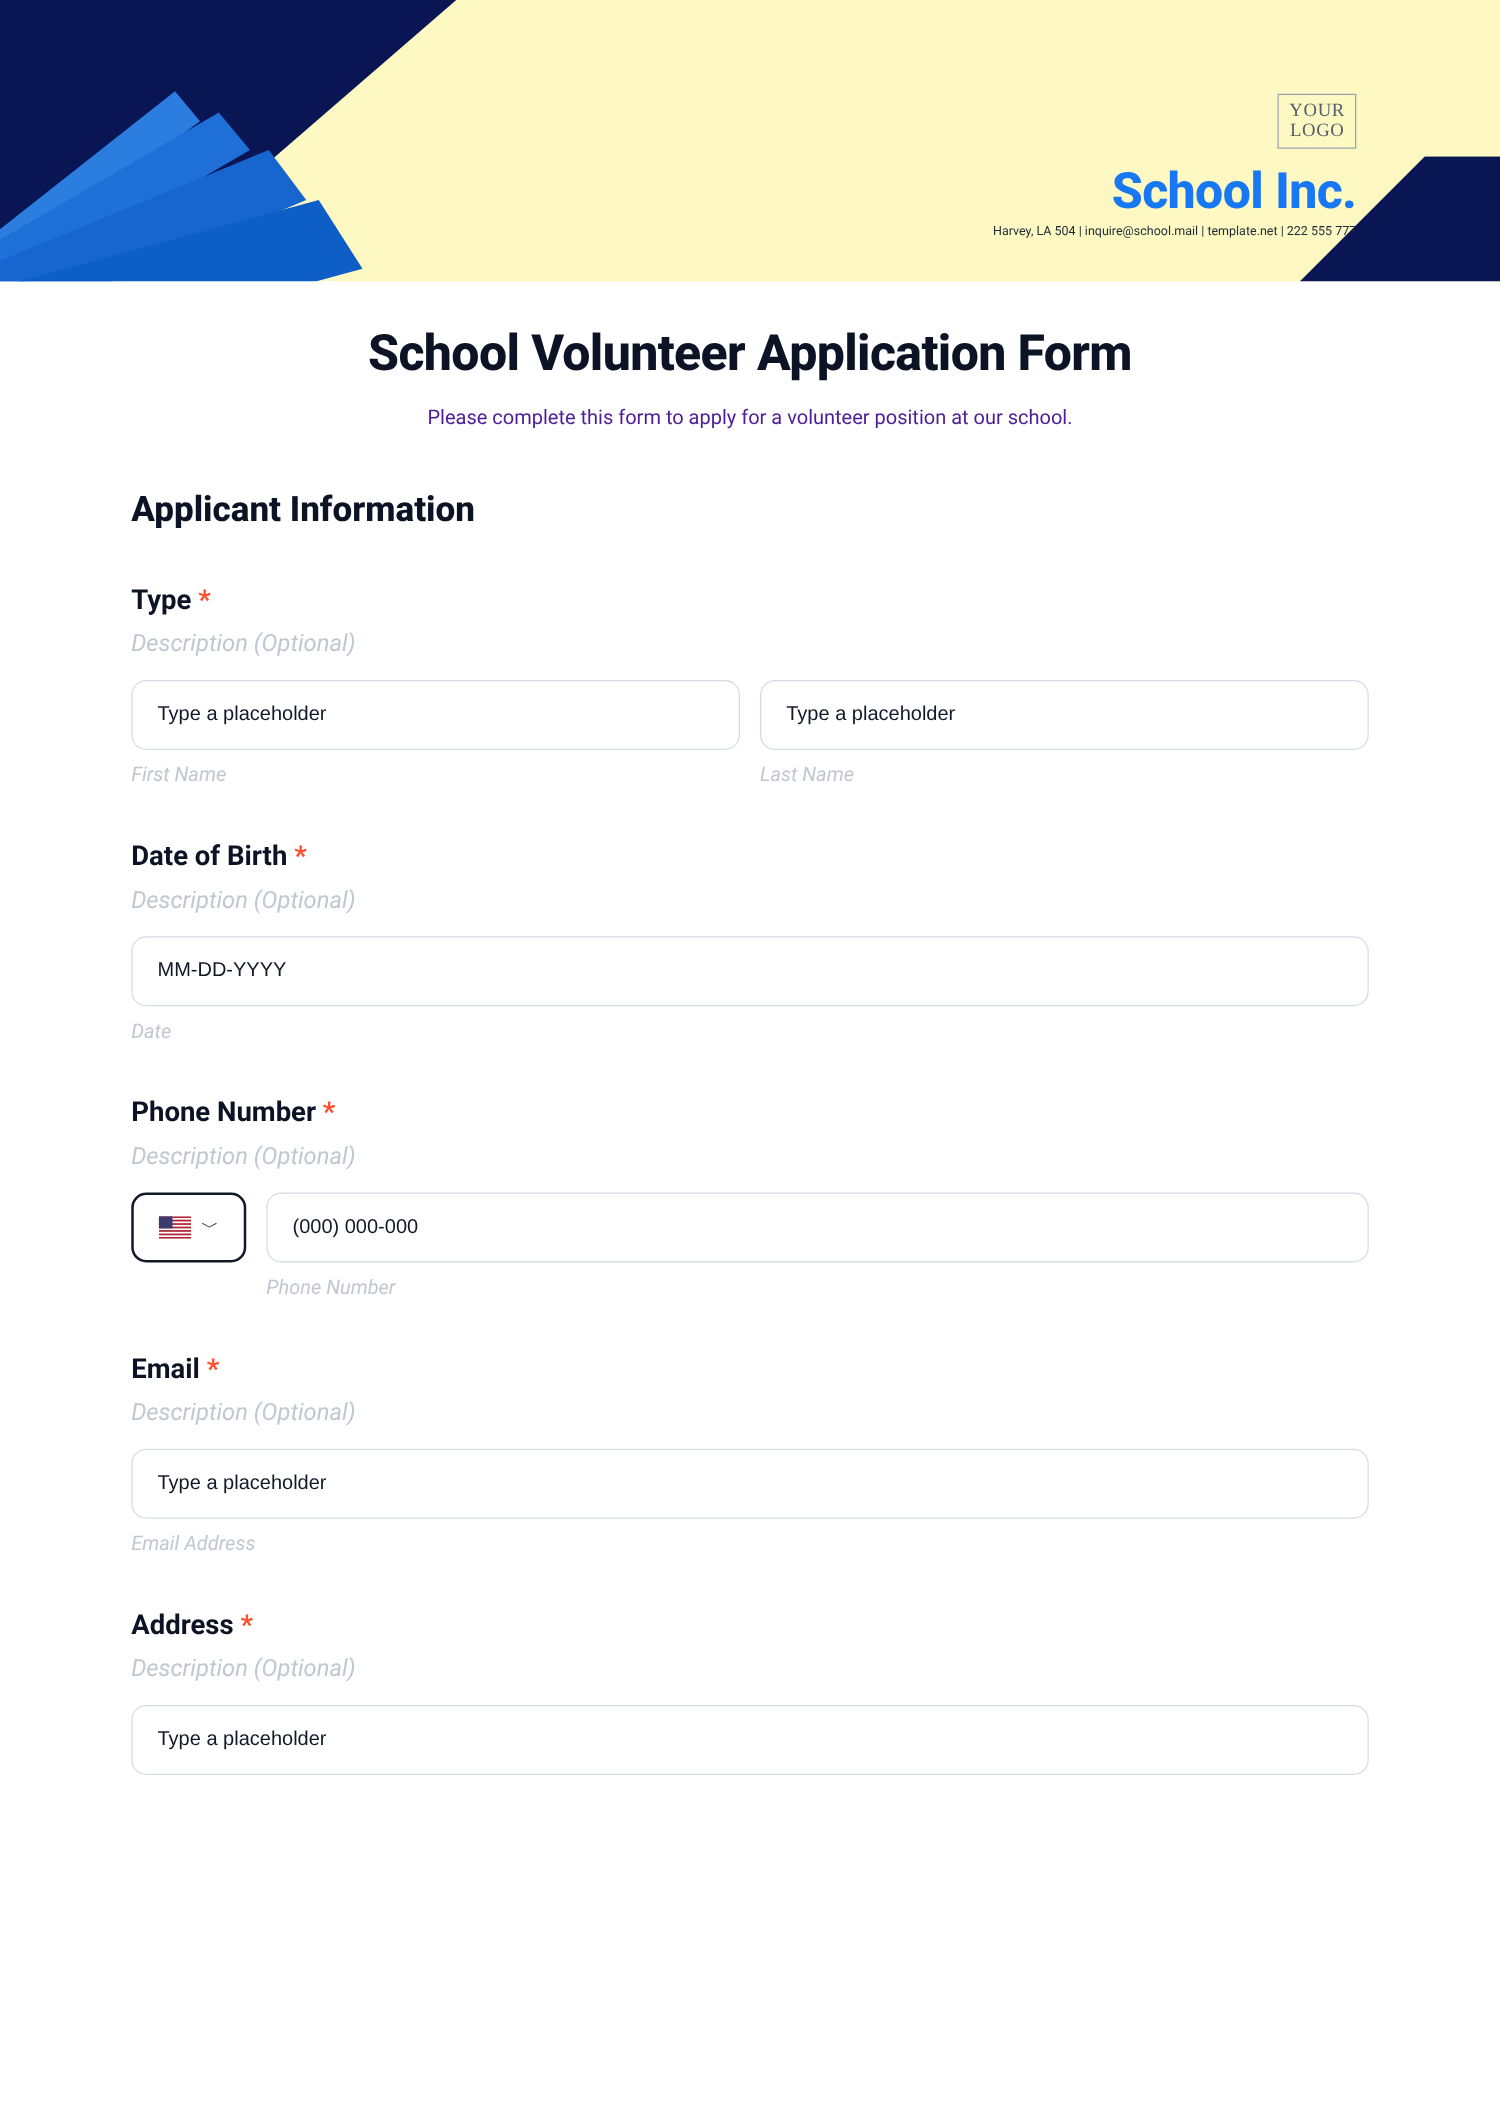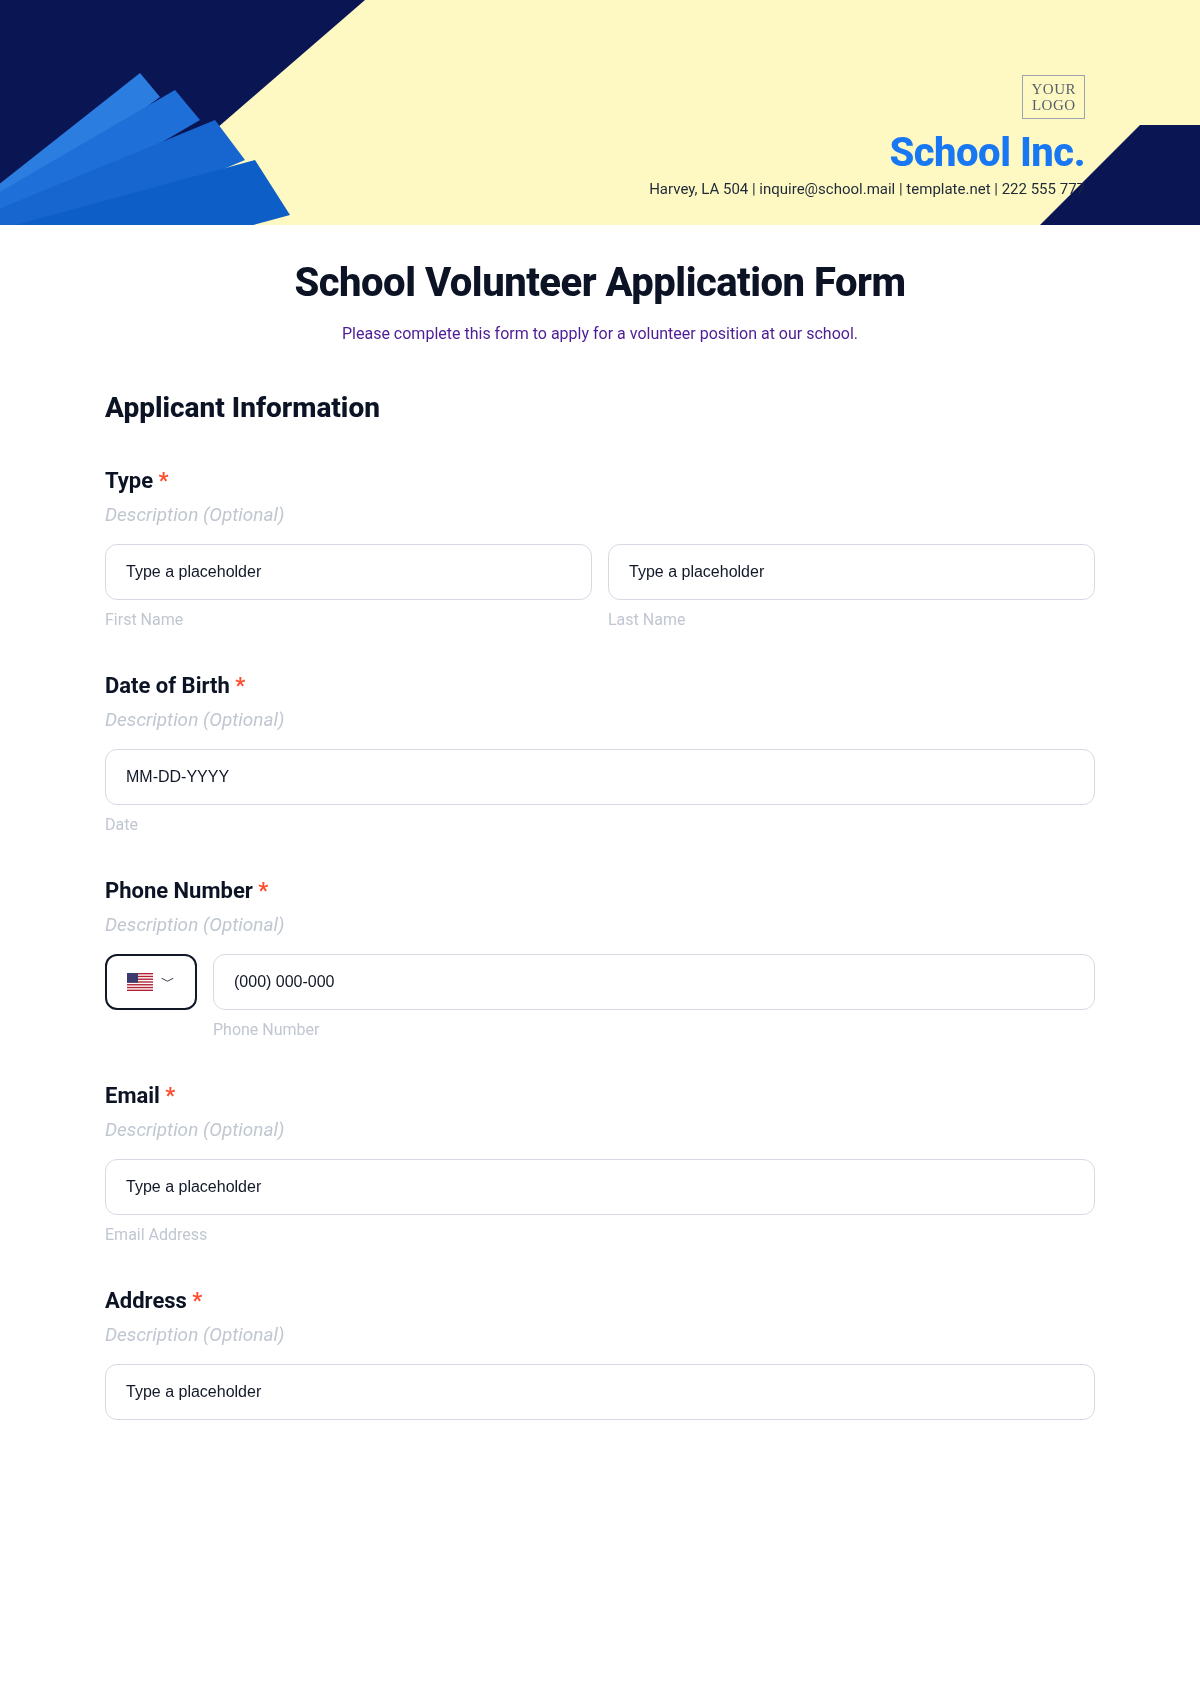--- a/index.html
+++ b/index.html
@@ -56,21 +56,21 @@
     text-align: center;
     margin-bottom: 10px;
   }
   .school-name {
     font-size: 40px;
     font-weight: 800;
     color: #1877f2;
     letter-spacing: -0.5px;
   }
   .contact-line {
-    font-size: 15px;
+    font-size: 10px;
     color: #1f2937;
     margin-top: 4px;
   }
   .content {
     padding: 34px 105px 0 105px;
   }
   .form-title {
     font-size: 40px;
     font-weight: 800;
     text-align: center;
@@ -116,20 +116,21 @@
     padding: 0 20px;
     font-size: 16px;
     color: #111827;
     background: #fff;
   }
   .input::placeholder { color: #111827; }
   .sublabel {
     font-size: 16px;
     color: #c0c7d1;
     margin-top: 10px;
+    font-style: italic;
   }
   .phone-row {
     display: flex;
     gap: 16px;
     margin-top: 18px;
   }
   .flag-select {
     height: 56px;
     width: 92px;
     border: 2px solid #111827;

